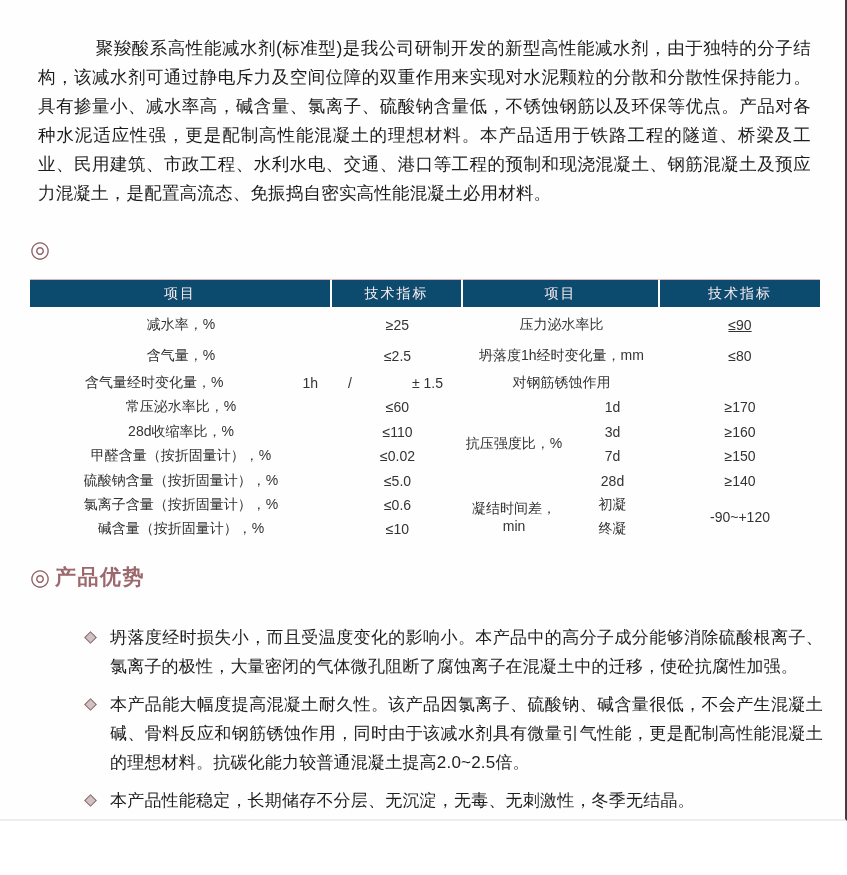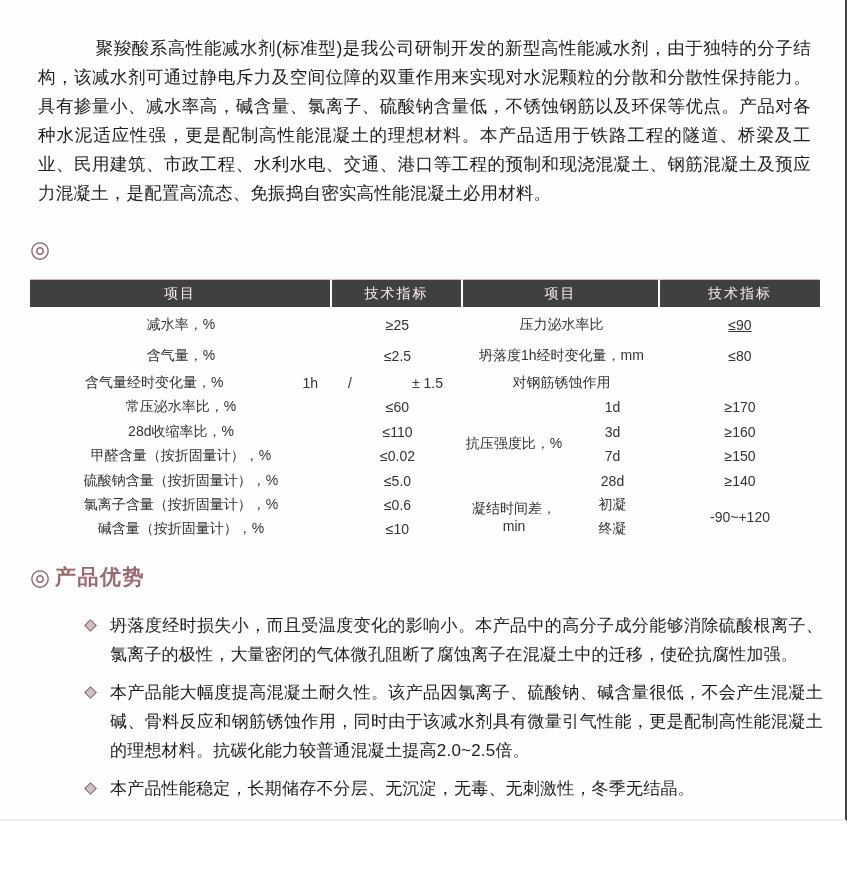--- a/index.html
+++ b/index.html
@@ -53,21 +53,21 @@
   
   .spec-table {
     margin: 16px 0 0 30px;
     display: grid;
     grid-template-columns: 302px 131px 102px 95px 160px;
     grid-template-rows: 28px 35px 28px 25px 24px 25px 24px 25px 24px 24px;
     font-size: 14px;
     color: #333;
   }
   .th {
-    background: #404040;
+    background: #0c4a6e;
     color: #faeef0;
     display: flex;
     align-items: center;
     justify-content: center;
     font-size: 14px;
     letter-spacing: 2px;
     border-top: 1px solid #e3b3bc;
   }
   .th.div { border-right: 2px solid #fdfdfd; }
   .cell {
@@ -79,21 +79,21 @@
   .cell.two-line { flex-direction: column; line-height: 17px; }
   .cell-split {
     display: flex;
     align-items: center;
     justify-content: space-between;
   }
   .pad-air { padding: 0 14px 0 55px; }
   .pad-val { padding: 0 20px 0 16px; }
 
   
-  .bullet-list { margin-top: 20px; }
+  .bullet-list { margin-top: 32px; }
   .bullet-item {
     display: flex;
     align-items: flex-start;
     padding: 0 22px 0 86px;
     margin-bottom: 9px;
   }
   .diamond {
     flex: 0 0 auto;
     width: 9px;
     height: 9px;

